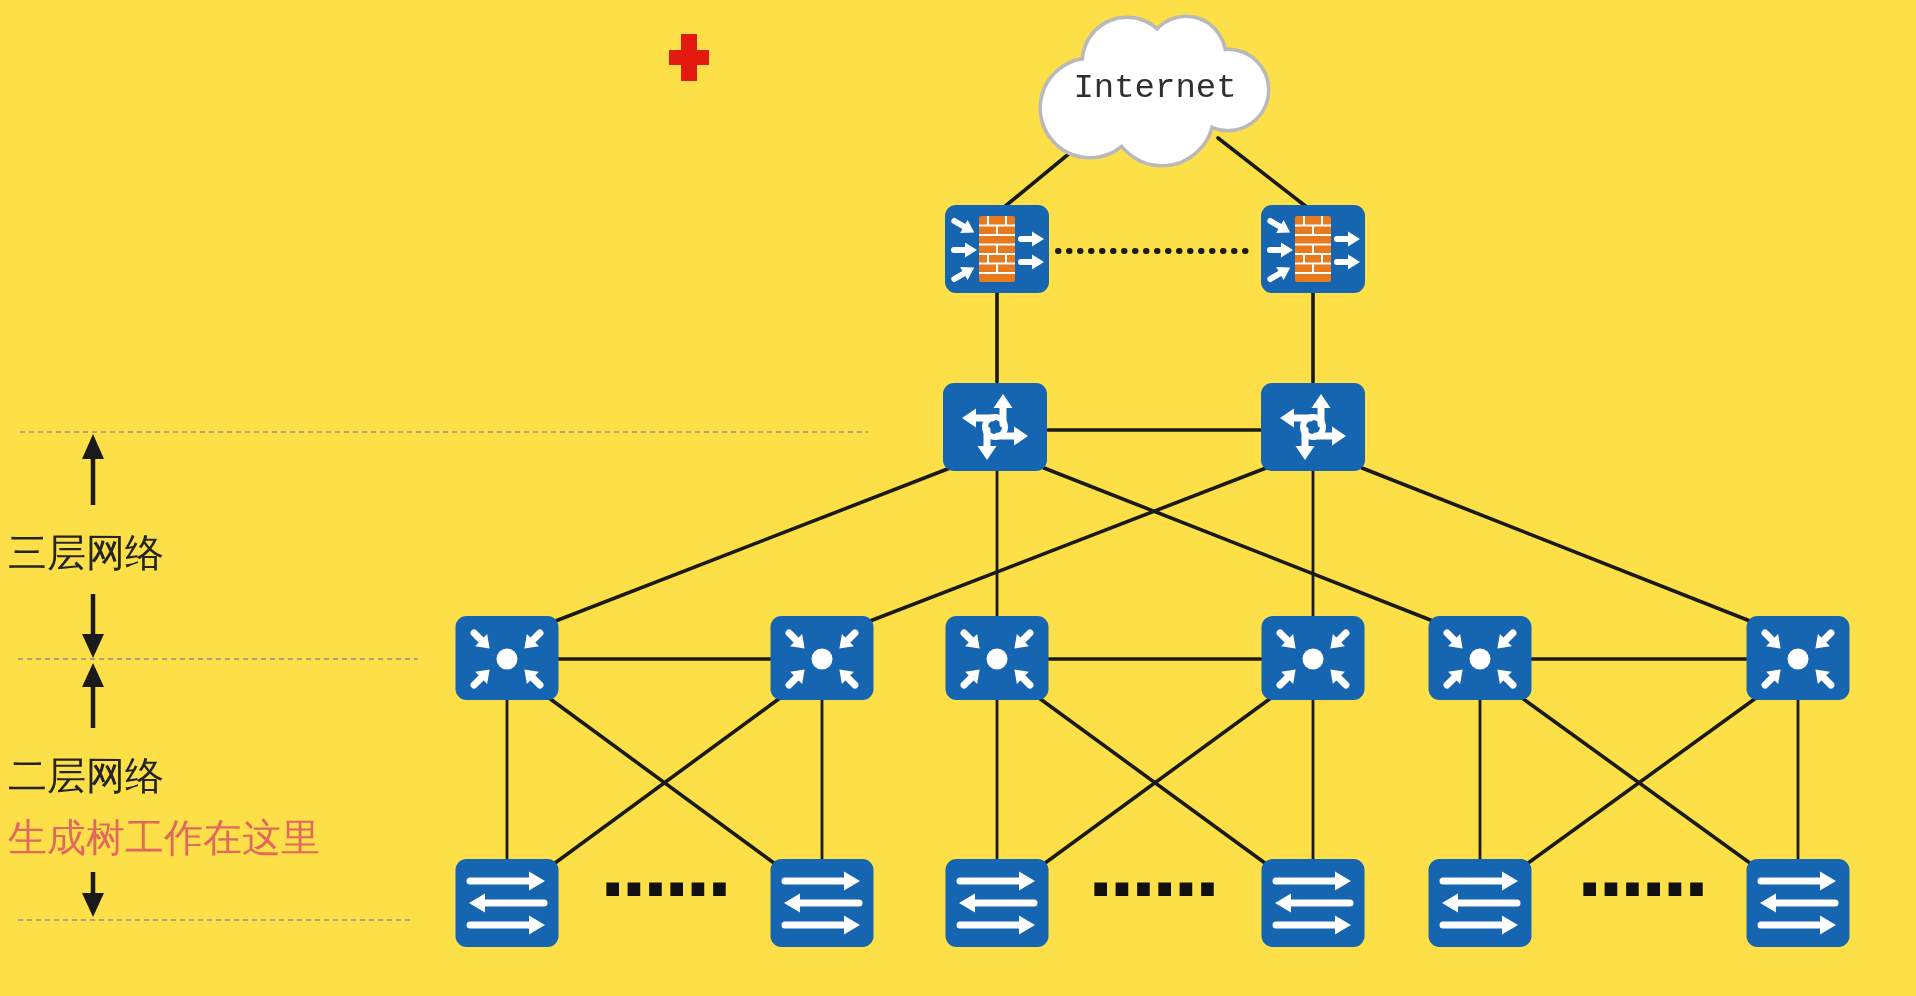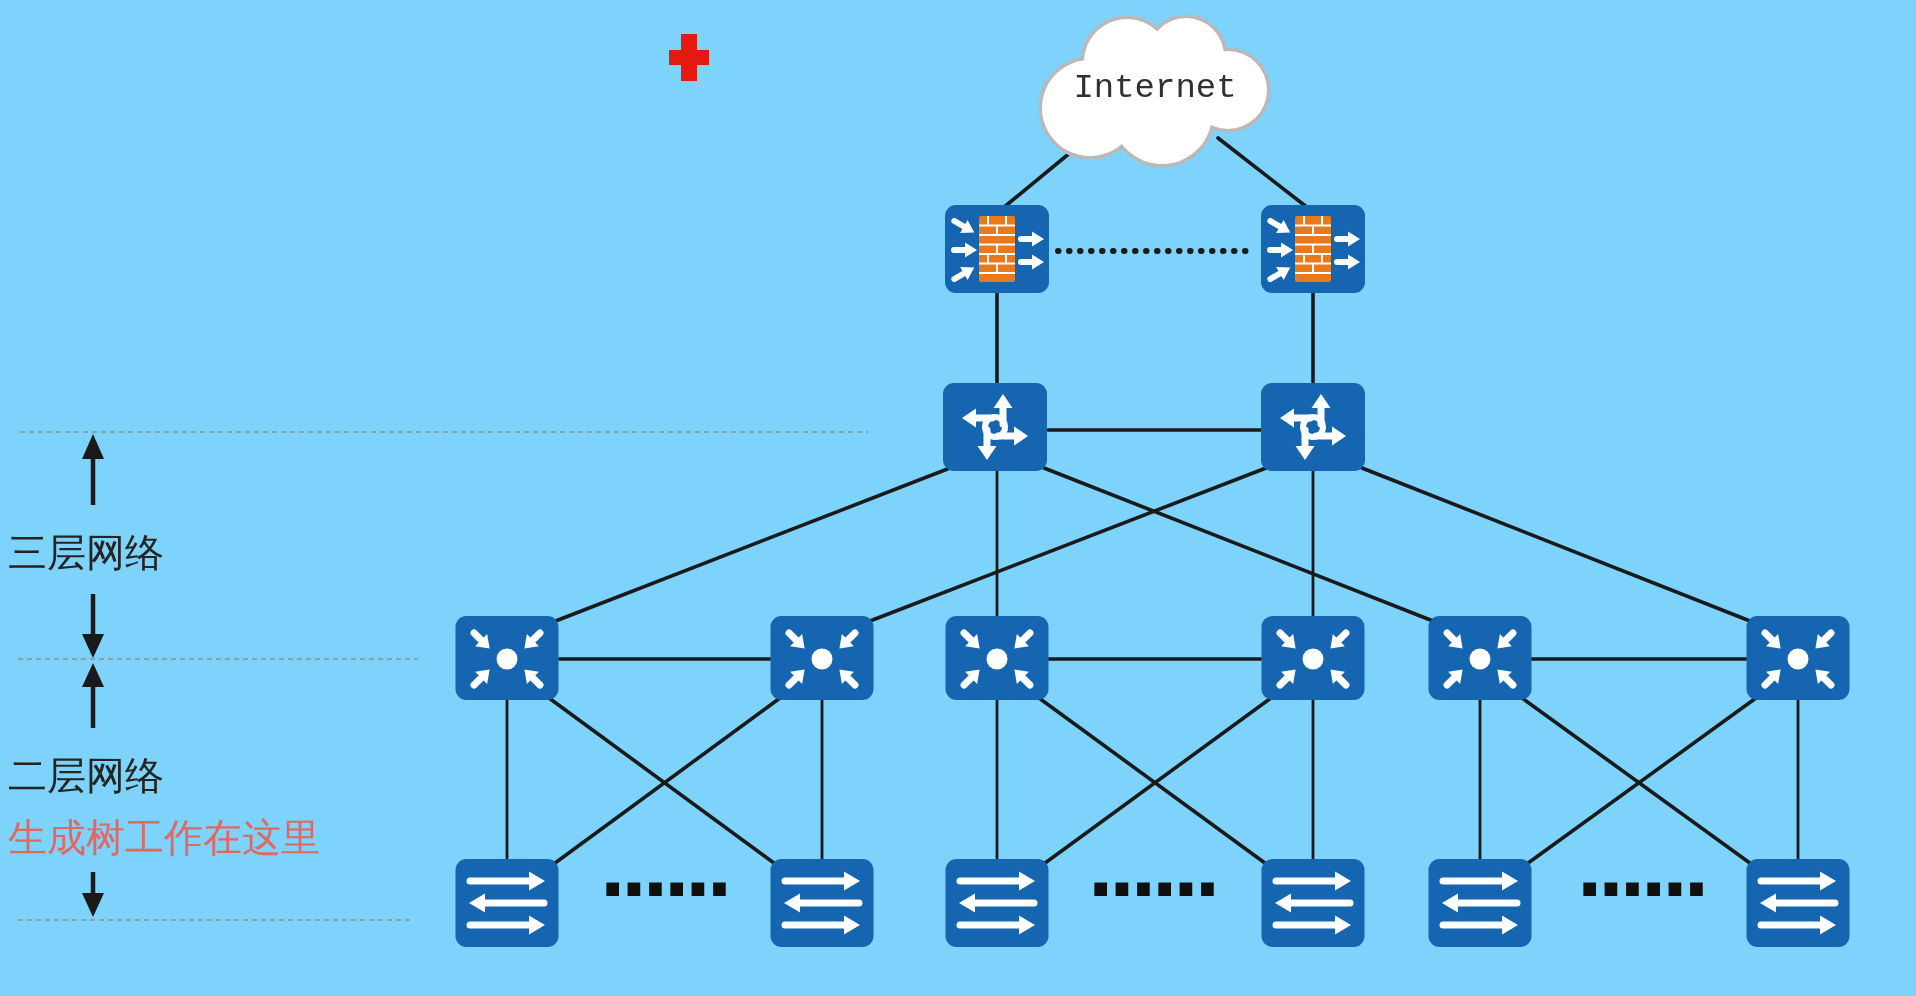--- a/index.html
+++ b/index.html
@@ -1,16 +1,16 @@
 <!DOCTYPE html>
 <html><head>
 <meta charset="utf-8">
 <style>
   html,body{margin:0;padding:0;background:#ffffff;}
-  .stage{position:relative;width:1916px;height:996px;background:#7dd3fc;overflow:hidden;}
+  .stage{position:relative;width:1916px;height:996px;background:#fde047;overflow:hidden;}
   svg{display:block;}
   text{user-select:none;}
   .cjk{font-family:"Liberation Sans",sans-serif;font-size:39px;fill:#242424;}
   .cjk-red{font-family:"Liberation Sans",sans-serif;font-size:39px;fill:#e2685f;}
   .net-label{font-family:"Liberation Mono","DejaVu Sans Mono",monospace;font-size:34px;fill:#303030;}
   .dots{font-family:"DejaVu Sans",sans-serif;font-size:72px;font-weight:bold;fill:#101010;}
 </style>
 </head>
 <body>
 

